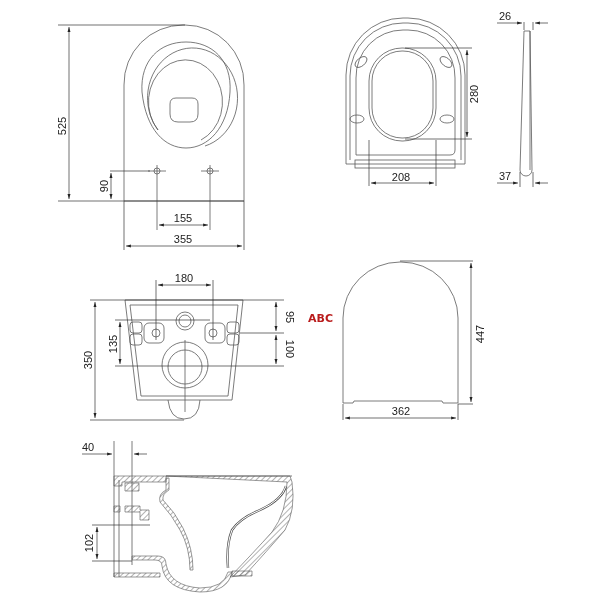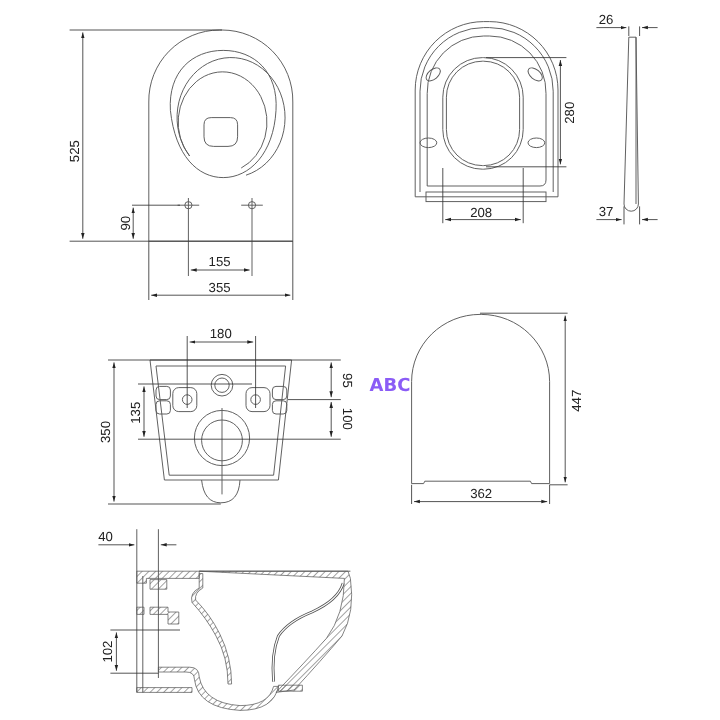--- a/index.html
+++ b/index.html
@@ -3,21 +3,21 @@
   <meta charset="utf-8">
   <style>
     html, body { margin: 0; padding: 0; background: #ffffff; }
     body { width: 600px; height: 600px; position: relative; overflow: hidden;
            font-family: "Liberation Sans", sans-serif; }
     svg { position: absolute; left: 0; top: 0; }
     .ln { stroke: #5a5a5a; stroke-width: 0.8; fill: none; }
     .dim { stroke: #333; stroke-width: 0.7; fill: none; }
     .txt { font-family: "Liberation Sans", sans-serif; font-size: 11px; fill: #222; }
     .wm { position: absolute; left: 308px; top: 312px; font-family: "DejaVu Sans", sans-serif;
-          font-weight: bold; font-size: 15px; color: #8b5cf6; letter-spacing: 0px; }
+          font-weight: bold; font-size: 11px; color: #b91c1c; letter-spacing: 0px; }
   </style>
 </head>
 <body>
 
 <svg width="600" height="600" viewBox="0 0 600 600">
   <defs>
     <marker id="ar" viewBox="0 0 10 10" refX="10" refY="5" markerWidth="7" markerHeight="7" orient="auto-start-reverse">
       <path d="M0,2 L10,5 L0,8 z" fill="#222"></path>
     </marker>
     <pattern id="hatch" patternUnits="userSpaceOnUse" width="4" height="4" patternTransform="rotate(45)">

